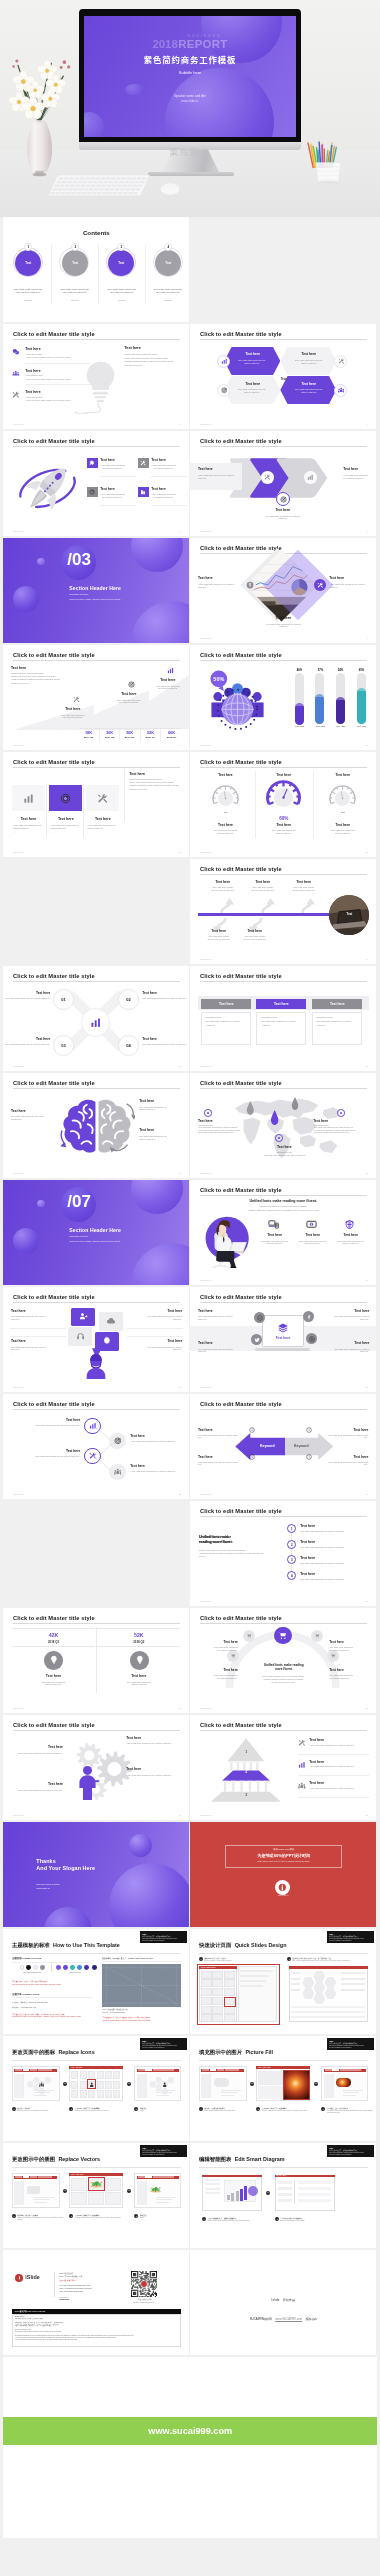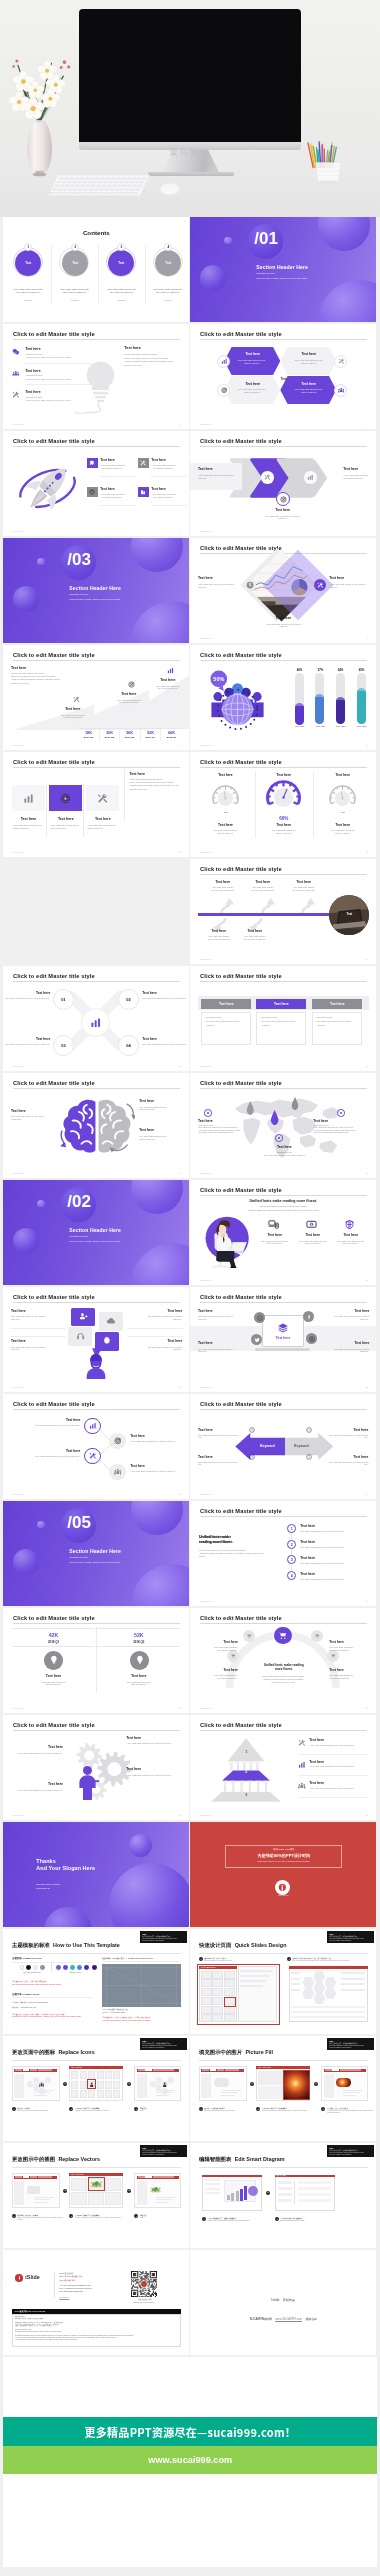--- a/index.html
+++ b/index.html
@@ -149,20 +149,33 @@
           <circle cx="104" cy="28" r="2.6"></circle>
           <circle cx="22" cy="16" r="2.8"></circle>
           <circle cx="16" cy="26" r="2.4"></circle>
         </g>
   <path d="M55 126 C47 136 41 156 41 180 C41 200 46 214 52 222 L76 222 C82 214 87 200 87 180 C87 156 81 136 73 126Z" fill="url(#vg)"></path>
   <path d="M55 126 C57 132 71 132 73 126Z" fill="#e3dcdc"></path>
   <rect x="56" y="219" width="16" height="6" rx="1.6" fill="#c2bdbd"></rect>
   <ellipse cx="64" cy="226" rx="13" ry="3.2" fill="#b4aeae"></ellipse>
  </svg>
  <div class="mon-bezel"></div>
+ <div class="mon-screen">
+   <div class="sc">
+     <div class="blob" style="left:117px;top:-34px;width:81px;height:81px;background:radial-gradient(circle at 34% 28%,#9d86f0,#7352e0 62%,#5f3fd0)"></div>
+     <div class="blob" style="left:81px;top:52px;width:109px;height:109px;background:radial-gradient(circle at 34% 26%,#9b82ef,#714fdf 60%,#5d3dcf)"></div>
+     <div class="blob" style="left:41px;top:68px;width:18.5px;height:11.4px;background:radial-gradient(circle at 36% 28%,#8d72ea,#6c4add)"></div>
+     <div class="blob" style="left:-9.8px;top:96px;width:30px;height:30px;background:radial-gradient(circle at 36% 28%,#9079ec,#6b49dc)"></div>
+     <div class="sc-wm"><span class="sc-year">2018</span><span class="sc-rep">REPORT</span><span class="sc-bus">BUSINESS</span></div>
+     <div class="sc-txt sc-main">紫色简约商务工作模板</div>
+     <div class="sc-txt sc-sub">Subtitle here</div>
+     <div class="sc-txt sc-spk">Speaker name and title</div>
+     <div class="sc-txt sc-site">www.islide.cc</div>
+   </div>
+ </div>
  <div class="mon-chin"></div>
  <div class="mon-neck"></div>
  <div class="mon-foot"></div>
  <div class="watermark">菜鸟图库</div>
  <svg class="kbd" width="103" height="26" viewBox="0 0 190 48" style="position:absolute;left:48px;top:174px">
    <path d="M18 2 L188 2 L170 40 L0 40 Z" fill="#f7f7f8" stroke="#e4e4e6" stroke-width=".8"></path>
    <g fill="#eaeaec">
           <rect x="20.0" y="6.0" width="8.4" height="4.4" rx="1"></rect>
           <rect x="29.6" y="6.0" width="8.4" height="4.4" rx="1"></rect>
           <rect x="39.2" y="6.0" width="8.4" height="4.4" rx="1"></rect>
@@ -372,33 +385,20 @@
           <div style="position:absolute;left:152px;top:33px;width:26px;height:26px;border-radius:50%;background:#a0a0a6;display:flex;align-items:center;justify-content:center;color:#fff;font-size:3px;font-weight:bold">
             <span>Text</span>
           </div>
           <div style="position:absolute;left:161px;top:26px;width:8.1px;height:8.1px;border-radius:50%;background:#fff;border:0.5px solid #e4e4e7;display:flex;align-items:center;justify-content:center;font-size:3px;font-weight:bold;color:#1a1a1a">
             <span>4</span>
           </div>
           <div style="position:absolute;left:144px;top:71px;width:41px;font-size:2.2px;color:#606066;line-height:3px;text-align:center">Copy paste fonts. Choose the</div>
           <div style="position:absolute;left:144px;top:74px;width:41px;font-size:2.2px;color:#606066;line-height:3px;text-align:center">only option to retain text.</div>
           <div style="position:absolute;left:161px;top:83px;width:7.6px;height:0.5px;background:#d8d8dc"></div>
         </div>
-        <div class="slide R">
-          <div class="sec" style="position:absolute;inset:0">
-            <div class="b" style="left:128px;top:63px;width:83px;height:83px;background:radial-gradient(circle at 30% 24%,#a58df5,#7856e3 52%,#5f3ed1 90%)"></div>
-            <div class="b" style="left:128px;top:-18.5px;width:52px;height:52px;background:radial-gradient(circle at 30% 24%,#ab93f7,#7e5ce5 55%,#6745d6 92%)"></div>
-            <div class="b" style="left:9.8px;top:48px;width:26px;height:26px;background:radial-gradient(circle at 32% 26%,#9d85f1,#6e4dde 58%,#5c3bcd 92%)"></div>
-            <div class="b" style="left:34px;top:19.5px;width:7.6px;height:7.6px;background:radial-gradient(circle at 32% 26%,#ac95f6,#7050df)"></div>
-            <div style="position:absolute;left:58px;top:6.5px;width:35px;height:35px;border-radius:50%;background:radial-gradient(circle at 36% 26%,#8169e8,#6b4add 55%,#5b3acd 95%)"></div>
-          </div>
-          <div class="sec-num" style="">/01</div>
-          <div class="sec-h" style="">Section Header Here</div>
-          <div class="sec-p1" style="">Supporting text here.</div>
-          <div class="sec-p2" style="">When you copy &amp; paste, choose “keep text only” option.</div>
-        </div>
       </div>
       <div class="srow">
         <div class="slide L">
           <div class="sl-title" style="">Click to edit Master title style</div>
           <div class="sl-rule"></div>
           <svg viewBox="0 0 150 130" width="70" height="60" style="position:absolute;left:63px;top:30px">
       <path d="M74 16a30 30 0 00-18 54v8h36v-8a30 30 0 00-18-54z" fill="#e6e6e9"></path>
       <rect x="58" y="82" width="32" height="6" rx="2" fill="#e6e6e9"></rect>
       <rect x="62" y="91" width="24" height="5" rx="2" fill="#e6e6e9"></rect>
       <rect x="66" y="99" width="16" height="5" rx="2" fill="#e6e6e9"></rect>
@@ -1164,21 +1164,21 @@
       </div>
       <div class="srow">
         <div class="slide L">
           <div class="sec" style="position:absolute;inset:0">
             <div class="b" style="left:128px;top:63px;width:83px;height:83px;background:radial-gradient(circle at 30% 24%,#a58df5,#7856e3 52%,#5f3ed1 90%)"></div>
             <div class="b" style="left:128px;top:-18.5px;width:52px;height:52px;background:radial-gradient(circle at 30% 24%,#ab93f7,#7e5ce5 55%,#6745d6 92%)"></div>
             <div class="b" style="left:9.8px;top:48px;width:26px;height:26px;background:radial-gradient(circle at 32% 26%,#9d85f1,#6e4dde 58%,#5c3bcd 92%)"></div>
             <div class="b" style="left:34px;top:19.5px;width:7.6px;height:7.6px;background:radial-gradient(circle at 32% 26%,#ac95f6,#7050df)"></div>
             <div style="position:absolute;left:58px;top:6.5px;width:35px;height:35px;border-radius:50%;background:radial-gradient(circle at 36% 26%,#8169e8,#6b4add 55%,#5b3acd 95%)"></div>
           </div>
-          <div class="sec-num" style="">/02</div>
+          <div class="sec-num" style="">/07</div>
           <div class="sec-h" style="">Section Header Here</div>
           <div class="sec-p1" style="">Supporting text here.</div>
           <div class="sec-p2" style="">When you copy &amp; paste, choose “keep text only” option.</div>
         </div>
         <div class="slide R">
           <div class="sl-title" style="">Click to edit Master title style</div>
           <div class="sl-rule"></div>
           <div style="position:absolute;left:0;top:18.5px;width:100%;text-align:center;font-size:3.6px;font-weight:bold;color:#1a1a1a">Unified fonts make reading more fluent.</div>
           <div style="position:absolute;left:0;top:25px;width:100%;text-align:center;font-size:2px;color:#8b8b90">Theme color makes PPT more convenient to change.</div>
           <div style="position:absolute;left:0;top:29px;width:100%;text-align:center;font-size:2px;color:#8b8b90">Adjust the spacing to adapt to Chinese typesetting, use the reference line in PPT.</div>
@@ -1445,33 +1445,20 @@
           <div style="position:absolute;left:124px;top:69px;width:54px;font-size:1.8px;color:#8b8b90;line-height:2.6px;text-align:right">text...</div>
           <div style="position:absolute;left:116px;top:60px;width:6px;height:6px"><svg viewBox="0 0 24 24" width="6" height="6" fill="#8a8a90">
               <circle cx="12" cy="12" r="9.5" fill="none" stroke="currentColor" stroke-width="2"></circle>
               <path d="M11.1 6h1.8v6.3l4 2.3-.9 1.6-4.9-2.8z"></path>
             </svg></div>
           <div class="sl-foot" style="">www.islide.cc</div>
           <div class="sl-pg" style="">24</div>
         </div>
       </div>
       <div class="srow">
-        <div class="slide L">
-          <div class="sec" style="position:absolute;inset:0">
-            <div class="b" style="left:128px;top:63px;width:83px;height:83px;background:radial-gradient(circle at 30% 24%,#a58df5,#7856e3 52%,#5f3ed1 90%)"></div>
-            <div class="b" style="left:128px;top:-18.5px;width:52px;height:52px;background:radial-gradient(circle at 30% 24%,#ab93f7,#7e5ce5 55%,#6745d6 92%)"></div>
-            <div class="b" style="left:9.8px;top:48px;width:26px;height:26px;background:radial-gradient(circle at 32% 26%,#9d85f1,#6e4dde 58%,#5c3bcd 92%)"></div>
-            <div class="b" style="left:34px;top:19.5px;width:7.6px;height:7.6px;background:radial-gradient(circle at 32% 26%,#ac95f6,#7050df)"></div>
-            <div style="position:absolute;left:58px;top:6.5px;width:35px;height:35px;border-radius:50%;background:radial-gradient(circle at 36% 26%,#8169e8,#6b4add 55%,#5b3acd 95%)"></div>
-          </div>
-          <div class="sec-num" style="">/05</div>
-          <div class="sec-h" style="">Section Header Here</div>
-          <div class="sec-p1" style="">Supporting text here.</div>
-          <div class="sec-p2" style="">When you copy &amp; paste, choose “keep text only” option.</div>
-        </div>
         <div class="slide R">
           <div class="sl-title" style="">Click to edit Master title style</div>
           <div class="sl-rule"></div>
           <div style="position:absolute;left:8.7px;top:34px;width:63px;font-size:3.6px;color:#1a1a1a;line-height:5.2px;text-align:left">Unified fonts make</div>
           <div style="position:absolute;left:8.7px;top:39px;width:63px;font-size:3.6px;color:#1a1a1a;line-height:5.2px;text-align:left">reading more fluent.</div>
           <div style="position:absolute;left:8.7px;top:34px;width:65px;font-size:3.6px;font-weight:bold;color:#1a1a1a;line-height:5.2px"><span>Unified fonts make</span><br><span>reading more fluent.</span></div>
           <div style="position:absolute;left:8.7px;top:48px;width:81px;font-size:2px;color:#8b8b90;line-height:3px;text-align:left">Theme color makes PPT more convenient to change.</div>
           <div style="position:absolute;left:8.7px;top:51px;width:81px;font-size:2px;color:#8b8b90;line-height:3px;text-align:left">Adjust the spacing to adapt to Chinese typesetting, use the reference line</div>
           <div style="position:absolute;left:8.7px;top:54px;width:81px;font-size:2px;color:#8b8b90;line-height:3px;text-align:left">in PPT.</div>
           <div style="position:absolute;left:97px;top:23px;width:9.2px;height:9.2px;border-radius:50%;background:#fff;border:0.7px solid #6a43d8;display:flex;align-items:center;justify-content:center;font-size:2.9px;font-weight:bold;color:#1a1a1a">
@@ -2489,17 +2476,16 @@
           <div style="position:absolute;left:11.4px;top:87px;width:164px;font-size:1.1px;color:#6a6a6a;line-height:1.6px;white-space:nowrap;overflow:hidden">1. You are only allowed to use such resources for personal and non-commercial use, but allowed to use such resource as part of it for the web, or even merchandise to others, or distribute or released in any way.</div>
           <div style="position:absolute;left:11.4px;top:89px;width:164px;font-size:1.1px;color:#6a6a6a;line-height:1.6px;white-space:nowrap;overflow:hidden">2. You are not permitted to provide the resource of iSlide Add-in to any website, platform, application of the third to enable license.</div>
         </div>
         <div class="slide R">
           <div style="position:absolute;left:0;top:48px;width:100%;text-align:center;font-size:2.9px;color:#2a2a2a;letter-spacing:0.2px">Islide　原创作品</div>
           <div style="position:absolute;left:0;top:67px;width:100%;text-align:center;font-size:2.9px;color:#2a2a2a"><span>SUCAI999模板网</span><span style="display:inline-block;width:3.3px"></span><span style="color:#8a8a90;text-decoration:underline">www.SUCAI999.com</span><span style="display:inline-block;width:3.3px"></span><span>授权发布</span></div>
         </div>
       </div>
     </div>
 <div class="whiteblock"></div>
-<div class="band-teal">更多精品PPT资源尽在—sucai999.com！</div>
 <div class="band-green">www.sucai999.com</div>
 <div class="tailblock"></div>
 </div>
 
 
 </body></html>

